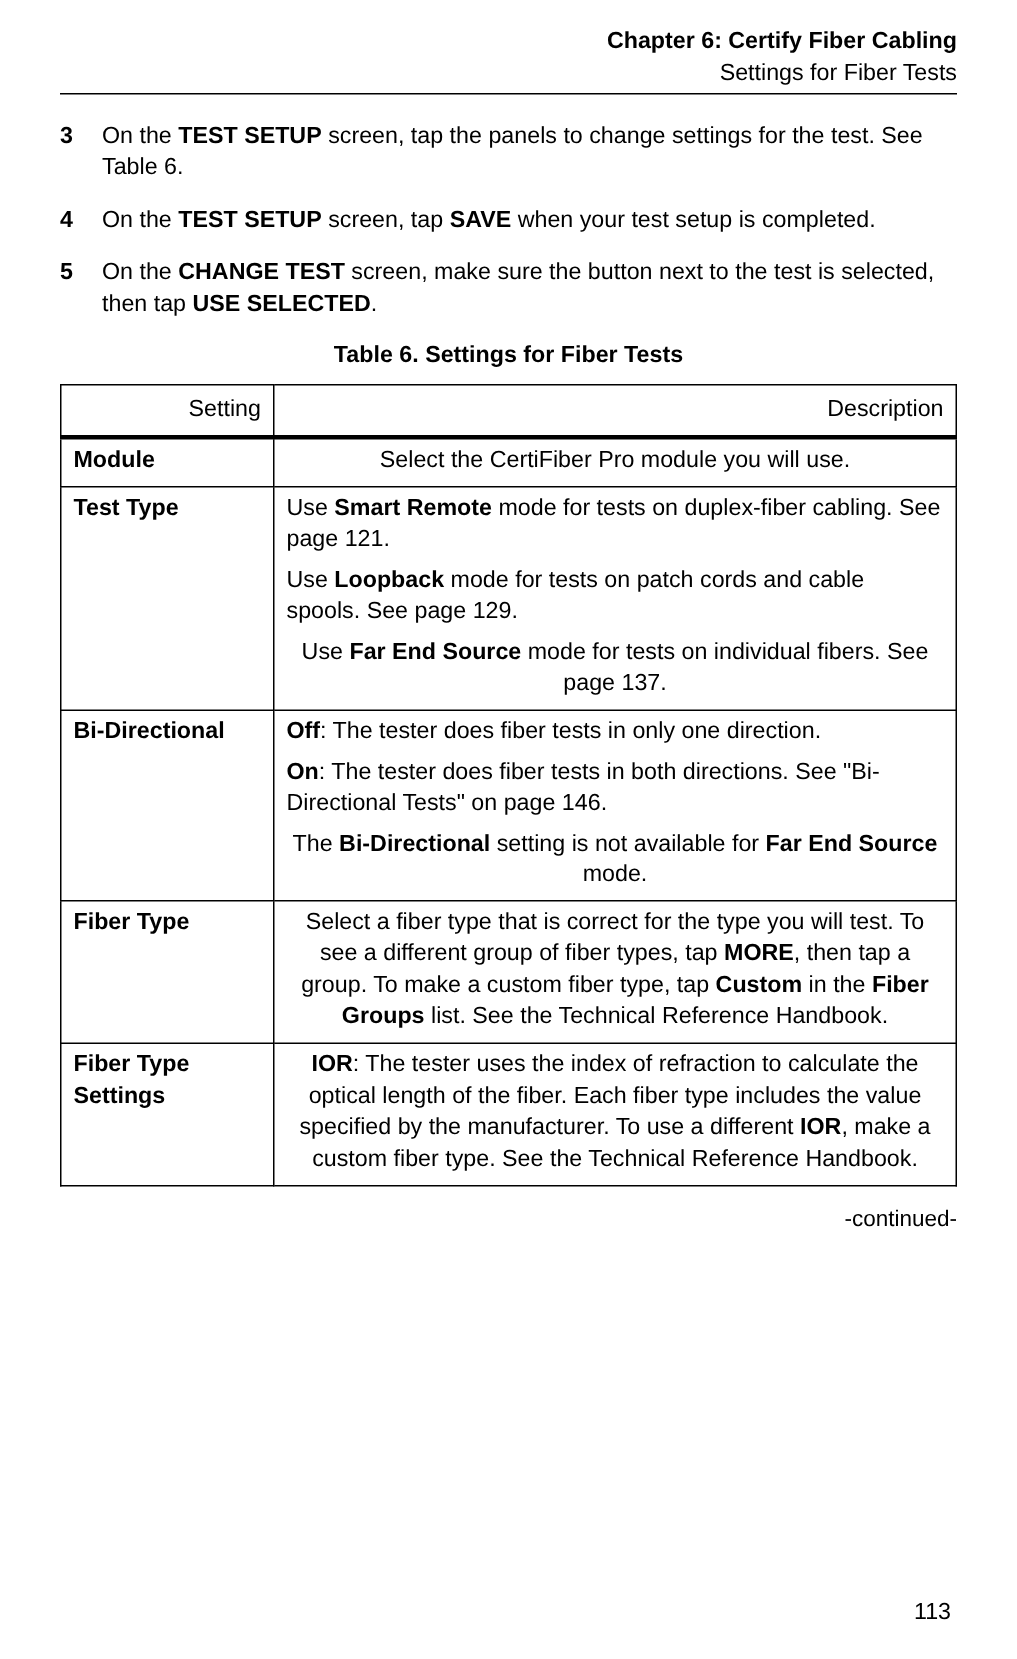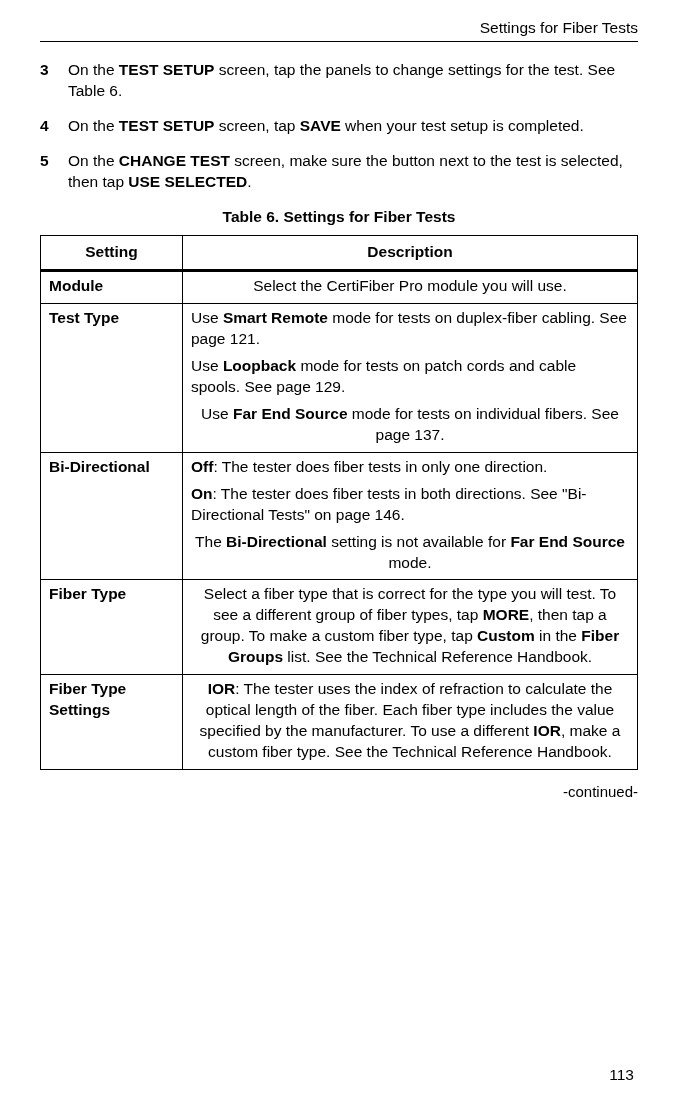--- a/index.html
+++ b/index.html
@@ -51,22 +51,22 @@
     border-collapse: collapse;
     width: 100%;
   }
   th, td {
     border: 1px solid #000;
     padding: 4px 8px 6px 8px;
     text-align: left;
     vertical-align: top;
   }
   th {
-    font-weight: 700;
-    text-align: center;
+    font-weight: 400;
+    text-align: right;
     padding-top: 6px;
   }
   th.col-setting {
     width: 125px;
   }
   thead tr {
     border-bottom: 3px solid #000;
   }
   .setting-name {
     font-weight: 700;
@@ -88,20 +88,21 @@
     right: 44px;
     bottom: 20px;
     font-weight: 400;
   }
   b { font-weight: 700; }
 </style>
 </head>
 <body>
 
 <div class="header">
+  <div class="chapter">Chapter 6: Certify Fiber Cabling</div>
   <div class="section">Settings for Fiber Tests</div>
 </div>
 
 <div class="steps">
     <div class="step">
       <div class="step-num">3</div>
       <div class="step-text">On the <b>TEST SETUP</b> screen, tap the panels to change settings for the test. See Table 6.</div>
     </div>
     <div class="step">
       <div class="step-num">4</div>

